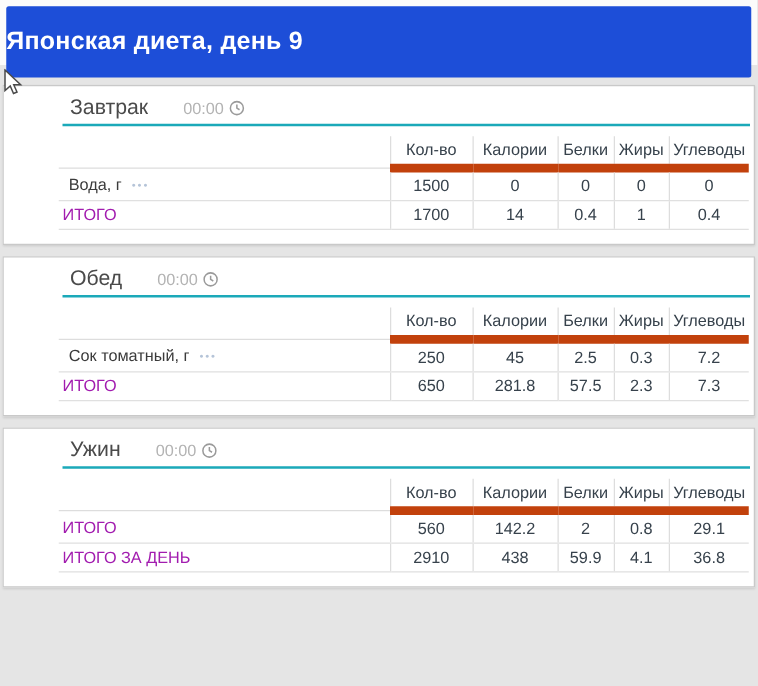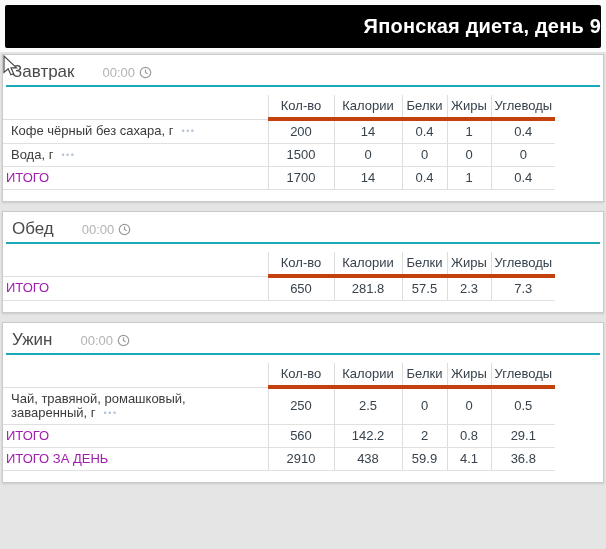--- a/index.html
+++ b/index.html
@@ -4,46 +4,47 @@
 <style>
   html,body{margin:0;padding:0;}
   body{
     width:606px;height:549px;
     background:#e5e5e5;
     font-family:"Liberation Sans", sans-serif;
     position:relative;overflow:hidden;
   }
   .top-white{position:absolute;top:0;left:0;width:606px;height:52px;background:#fbfbfb;}
   .banner{
-    position:relative;margin:5px 5px 6px 5px;height:43px;
-    background:#000000;border-radius:2px;
-    display:flex;align-items:center;justify-content:flex-end;
+    position:relative;margin:5px 5px 6px 5px;height:57px;
+    background:#1d4ed8;border-radius:2px;
+    display:flex;align-items:center;justify-content:flex-start;
   }
   .banner h1{margin:0;color:#ffffff;font-size:20px;font-weight:bold;letter-spacing:.2px;}
   .card{
     position:relative;margin:0 2px 9px 2px;background:#ffffff;
     border:1px solid #c9c9c9;box-shadow:0 1px 2px rgba(0,0,0,.12);
     padding-bottom:11px;
+    padding-left:44px;
   }
   .meal-head{
     display:flex;align-items:center;
     margin:0 3px;padding:7px 3px 3px 6px;
     border-bottom:2px solid #1ba9b9;
   }
   .meal-title{margin:0;font-size:17px;font-weight:400;color:#4a4a4a;}
   .meal-time{margin-left:28px;font-size:13px;color:#b3b3b3;display:inline-flex;align-items:center;}
   .clock{margin-left:4px;display:inline-flex;align-items:center;}
   table{border-collapse:collapse;margin:8px 0 0 0;table-layout:fixed;font-size:13px;}
   col.c-food{width:265px;}
   col.c-qty{width:66px;}
   col.c-cal{width:68px;}
   col.c-prot{width:45px;}
   col.c-fat{width:44px;}
   col.c-carb{width:57px;}
-  th{font-weight:400;color:#444;text-align:center;padding:4px 3px;border-bottom:4px solid #c2410c;line-height:14px;}
+  th{font-weight:400;color:#444;text-align:center;padding:4px 3px;border-bottom:7px solid #c2410c;line-height:14px;}
   th.food-h{border-bottom:1px solid #ddd;}
   td{padding:4px 3px;line-height:14px;border-bottom:1px solid #e0e0e0;}
   .num{border-left:1px solid #ddd;text-align:center;color:#37424c;}
   td.food{color:#3b3b3b;text-align:left;padding-left:8px;}
   td.total-label{color:#a21caf;padding-right:10px;}
   .dots{
     display:inline-block;margin-left:8px;
     font-size:9px;letter-spacing:1.5px;color:#b5c4d8;
     vertical-align:1px;cursor:pointer;
   }
@@ -87,28 +88,20 @@
         <th class="food-h"></th>
         <th class="num">Кол-во</th>
         <th class="num">Калории</th>
         <th class="num">Белки</th>
         <th class="num">Жиры</th>
         <th class="num">Углеводы</th>
       </tr>
     </thead>
     <tbody>
       <tr>
-        <td class="food"><span>Кофе чёрный без сахара, г</span><span class="dots">•••</span></td>
-        <td class="num">200</td>
-        <td class="num">14</td>
-        <td class="num">0.4</td>
-        <td class="num">1</td>
-        <td class="num">0.4</td>
-      </tr>
-      <tr>
         <td class="food"><span>Вода, г</span><span class="dots">•••</span></td>
         <td class="num">1500</td>
         <td class="num">0</td>
         <td class="num">0</td>
         <td class="num">0</td>
         <td class="num">0</td>
       </tr>
       <tr>
         <td class="total-label">ИТОГО</td>
         <td class="num">1700</td>
@@ -146,20 +139,28 @@
         <th class="food-h"></th>
         <th class="num">Кол-во</th>
         <th class="num">Калории</th>
         <th class="num">Белки</th>
         <th class="num">Жиры</th>
         <th class="num">Углеводы</th>
       </tr>
     </thead>
     <tbody>
       <tr>
+        <td class="food"><span>Сок томатный, г</span><span class="dots">•••</span></td>
+        <td class="num">250</td>
+        <td class="num">45</td>
+        <td class="num">2.5</td>
+        <td class="num">0.3</td>
+        <td class="num">7.2</td>
+      </tr>
+      <tr>
         <td class="total-label">ИТОГО</td>
         <td class="num">650</td>
         <td class="num">281.8</td>
         <td class="num">57.5</td>
         <td class="num">2.3</td>
         <td class="num">7.3</td>
       </tr>
     </tbody>
   </table>
 </section>
@@ -189,28 +190,20 @@
         <th class="food-h"></th>
         <th class="num">Кол-во</th>
         <th class="num">Калории</th>
         <th class="num">Белки</th>
         <th class="num">Жиры</th>
         <th class="num">Углеводы</th>
       </tr>
     </thead>
     <tbody>
       <tr>
-        <td class="food"><span>Чай, травяной, ромашковый, заваренный, г</span><span class="dots">•••</span></td>
-        <td class="num">250</td>
-        <td class="num">2.5</td>
-        <td class="num">0</td>
-        <td class="num">0</td>
-        <td class="num">0.5</td>
-      </tr>
-      <tr>
         <td class="total-label">ИТОГО</td>
         <td class="num">560</td>
         <td class="num">142.2</td>
         <td class="num">2</td>
         <td class="num">0.8</td>
         <td class="num">29.1</td>
       </tr>
       <tr>
         <td class="total-label">ИТОГО ЗА ДЕНЬ</td>
         <td class="num">2910</td>

